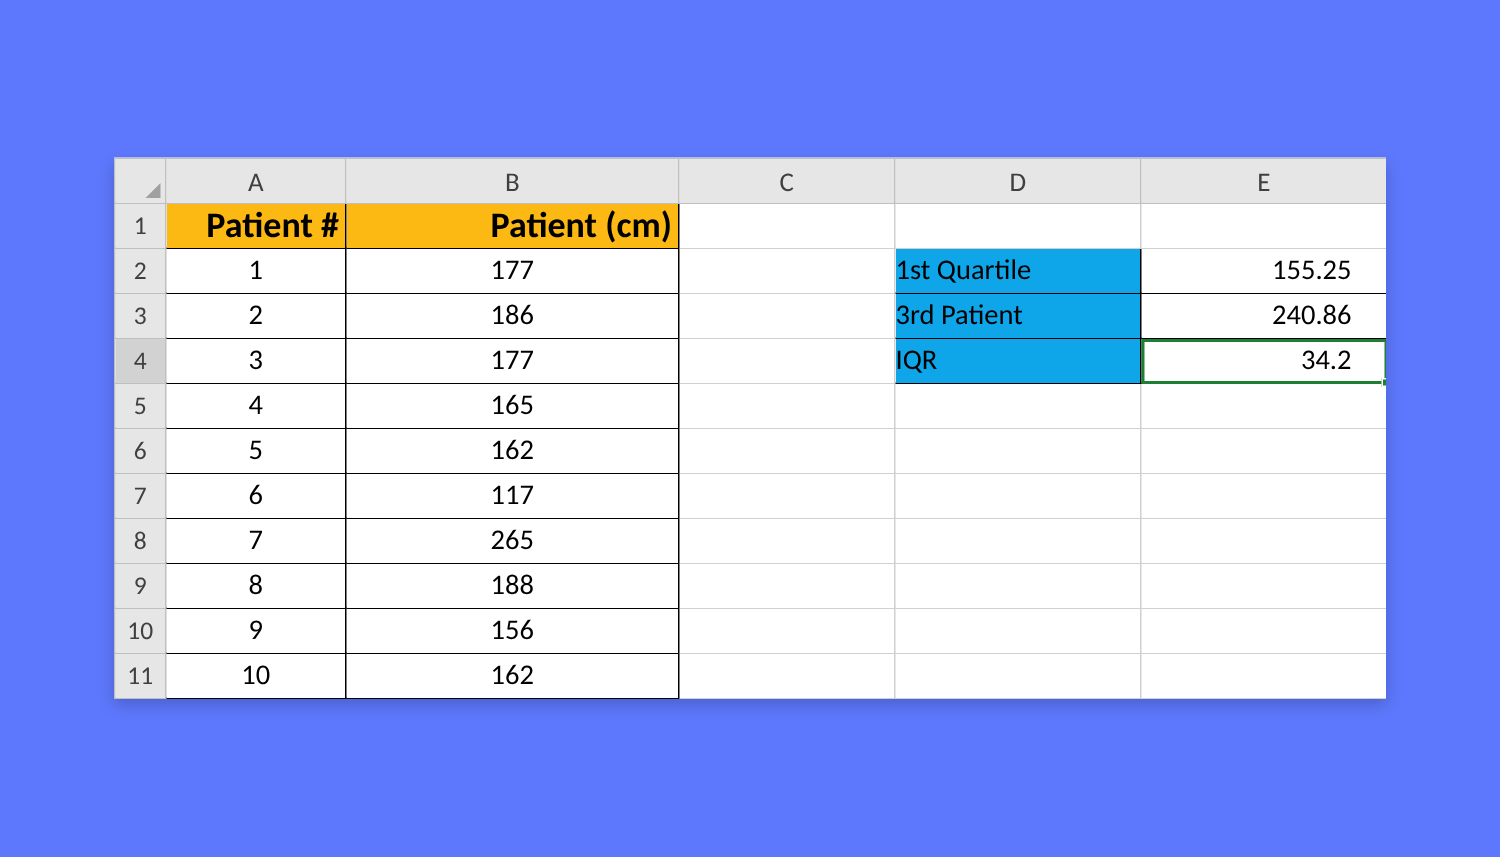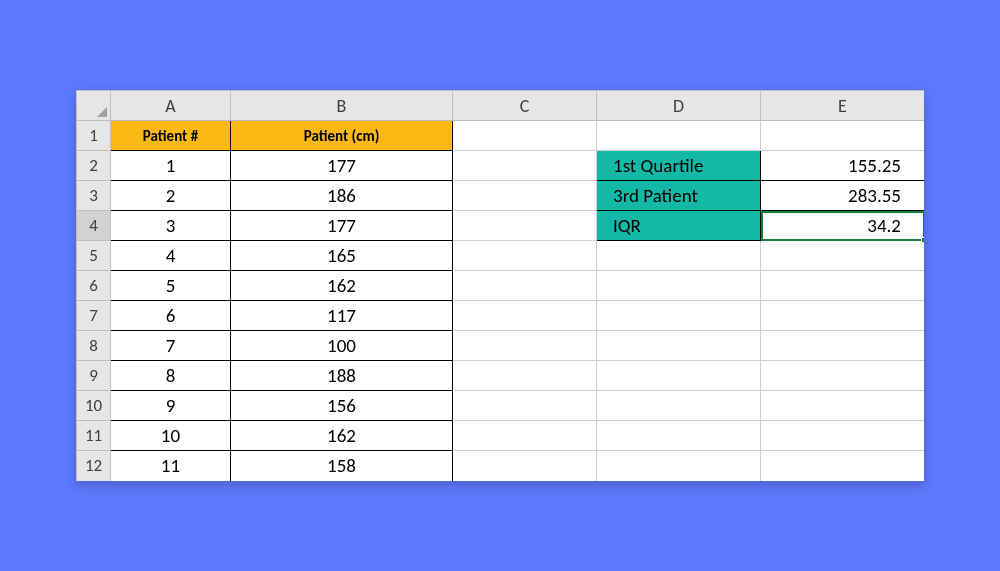--- a/index.html
+++ b/index.html
@@ -62,34 +62,34 @@
       border: 1px solid #bfbfbf;
       font-size: 17px;
       width: 34px;
     }
     .row-header.sel {
       background: #d2d2d2;
     }
     .header-gold {
       background: #fdb913;
       font-weight: bold;
-      text-align: center;
-      border: 1px solid #000;
-      font-size: 15px;
+      text-align: right;
+      border: 1px solid #000;
+      font-size: 24px;
     }
     .data-cell {
       border: 1px solid #000;
       text-align: center;
       font-size: 19px;
       background: white;
     }
     .label-gold {
-      background: #14b8a6;
-      border: 1px solid #000;
-      padding-left: 16px;
+      background: #0ea5e9;
+      border: 1px solid #000;
+      padding-left: 0;
       font-size: 19px;
     }
     .val-cell {
       border: 1px solid #000;
       text-align: right;
       padding-right: 23px;
       font-size: 19px;
       background: white;
     }
     .selected-cell {
@@ -161,21 +161,21 @@
       <td></td>
       <td class="label-gold">1st Quartile</td>
       <td class="val-cell">155.25</td>
     </tr>
     <tr>
       <td class="row-header">3</td>
       <td class="data-cell">2</td>
       <td class="data-cell">186</td>
       <td></td>
       <td class="label-gold">3rd Patient</td>
-      <td class="val-cell">283.55</td>
+      <td class="val-cell">240.86</td>
     </tr>
     <tr>
       <td class="row-header sel">4</td>
       <td class="data-cell">3</td>
       <td class="data-cell">177</td>
       <td></td>
       <td class="label-gold">IQR</td>
       <td class="val-cell selected-cell"><span>34.2</span><div class="fill-handle"></div></td>
     </tr>
     <tr>
@@ -198,21 +198,21 @@
       <td class="row-header">7</td>
       <td class="data-cell">6</td>
       <td class="data-cell">117</td>
       <td></td>
       <td></td>
       <td></td>
     </tr>
     <tr>
       <td class="row-header">8</td>
       <td class="data-cell">7</td>
-      <td class="data-cell">100</td>
+      <td class="data-cell">265</td>
       <td></td>
       <td></td>
       <td></td>
     </tr>
     <tr>
       <td class="row-header">9</td>
       <td class="data-cell">8</td>
       <td class="data-cell">188</td>
       <td></td>
       <td></td>
@@ -223,27 +223,19 @@
       <td class="data-cell">9</td>
       <td class="data-cell">156</td>
       <td></td>
       <td></td>
       <td></td>
     </tr>
     <tr>
       <td class="row-header">11</td>
       <td class="data-cell">10</td>
       <td class="data-cell">162</td>
-      <td></td>
-      <td></td>
-      <td></td>
-    </tr>
-    <tr class="row-clip">
-      <td class="row-header">12</td>
-      <td class="data-cell">11</td>
-      <td class="data-cell">158</td>
       <td></td>
       <td></td>
       <td></td>
     </tr>
   </tbody>
     </table>
 </div>
 
 </body></html>

